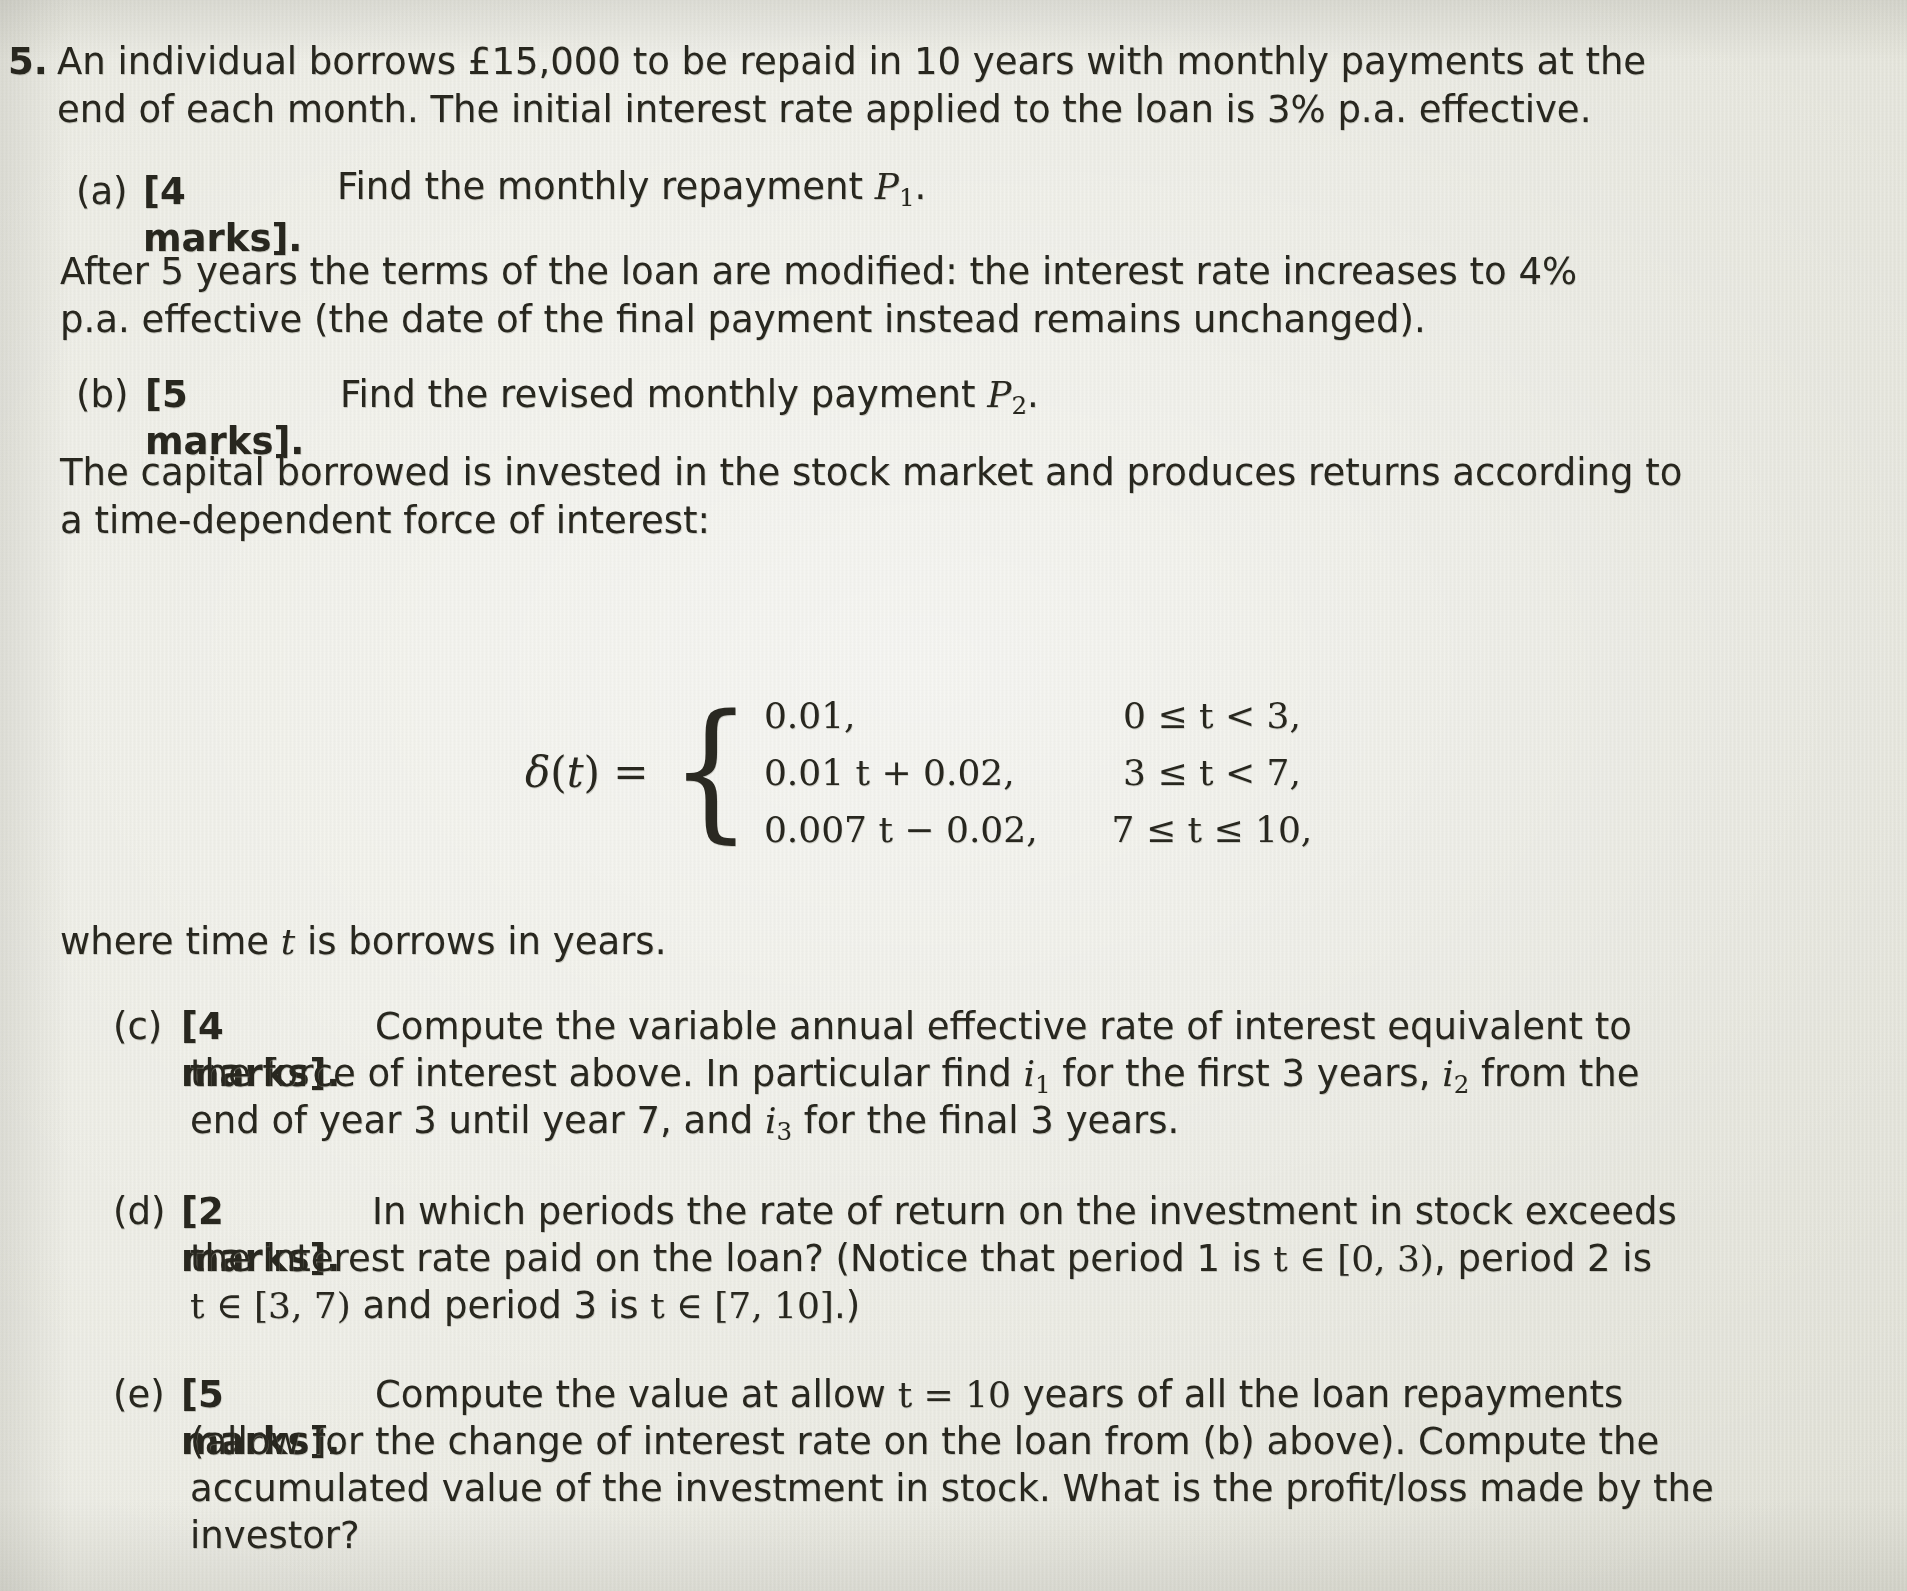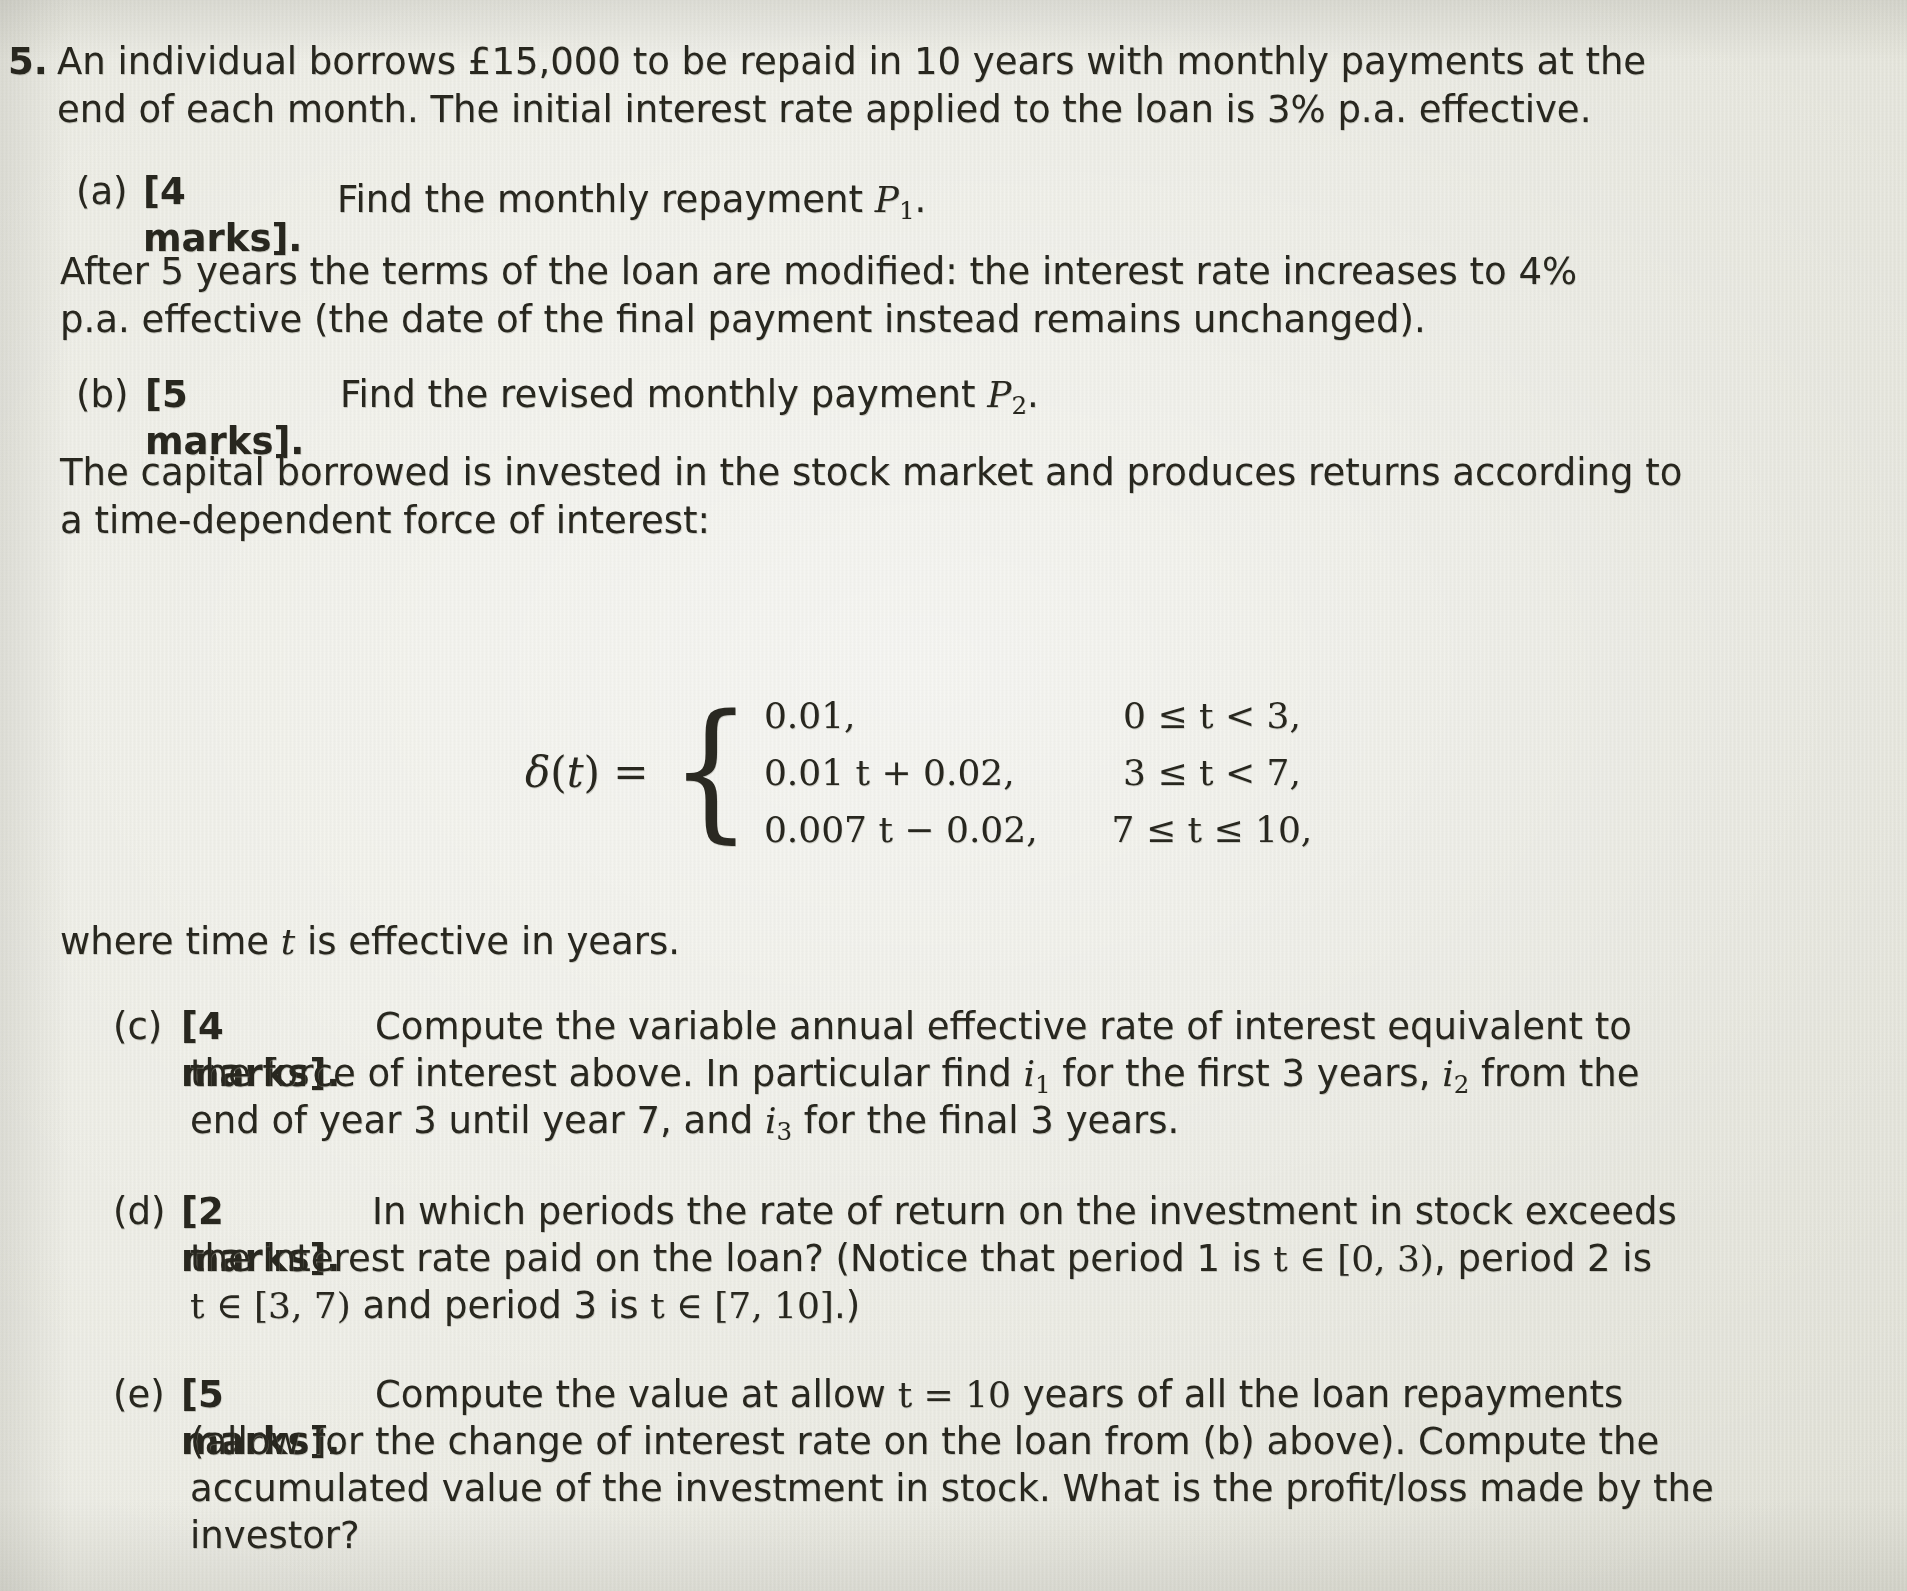--- a/index.html
+++ b/index.html
@@ -134,21 +134,21 @@
 <div id="content">
 
   <div class="para" style="left:8px; top:38px; width:46px; font-weight:700;">5.</div>
 
   <div class="para" style="left:57px; top:38px; width:1700px;">An individual borrows £15,000 to be repaid in 10 years with monthly payments at the</div>
 
   <div class="para" style="left:57px; top:86px; width:1700px;">end of each month. The initial interest rate applied to the loan is 3% p.a. effective.</div>
 
   <div class="para" style="left:76px; top:168px; width:60px;">(a)</div>
   <div class="para" style="left:143px; top:168px; width:180px; font-weight:700;">[4 marks].</div>
-  <div class="para" style="left:337px; top:176px; width:900px; white-space:nowrap;">
+  <div class="para" style="left:337px; top:163px; width:900px; white-space:nowrap;">
     <span>Find the monthly repayment </span><span class="mi">P</span><sub class="mn-sub">1</sub><span>.</span>
   </div>
 
   <div class="para" style="left:60px; top:248px; width:1700px;">After 5 years the terms of the loan are modified:  the interest rate increases to 4%</div>
   <div class="para" style="left:60px; top:296px; width:1700px;">p.a. effective (the date of the final payment instead remains unchanged).</div>
 
   <div class="para" style="left:76px; top:371px; width:60px;">(b)</div>
   <div class="para" style="left:145px; top:371px; width:180px; font-weight:700;">[5 marks].</div>
   <div class="para" style="left:340px; top:371px; width:950px; white-space:nowrap;">
     <span>Find the revised monthly payment </span><span class="mi">P</span><sub class="mn-sub">2</sub><span>.</span>
@@ -166,21 +166,21 @@
       <div class="expr">0.01,</div>
       <div class="cond">0 ≤ t &lt; 3,</div>
       <div class="expr">0.01 t + 0.02,</div>
       <div class="cond">3 ≤ t &lt; 7,</div>
       <div class="expr">0.007 t − 0.02,</div>
       <div class="cond">7 ≤ t ≤ 10,</div>
     </div>
   </div>
 
   <div class="para" style="left:60px; top:918px; width:1000px; white-space:nowrap;">
-    <span>where time </span><span class="mi">t</span><span> is effective in years.</span>
+    <span>where time </span><span class="mi">t</span><span> is borrows in years.</span>
   </div>
 
   <div class="para" style="left:113px; top:1003px; width:62px;">(c)</div>
   <div class="para" style="left:181px; top:1003px; width:180px; font-weight:700;">[4 marks].</div>
   <div class="para" style="left:375px; top:1003px; width:1400px; white-space:nowrap;">Compute the variable annual effective rate of interest equivalent to</div>
   <div class="para" style="left:190px; top:1050px; width:1560px; white-space:nowrap;">
     <span>the force of interest above.  In particular find </span><span class="mi">i</span><sub class="mn-sub">1</sub><span> for the first 3 years, </span><span class="mi">i</span><sub class="mn-sub">2</sub><span> from the</span>
   </div>
   <div class="para" style="left:190px; top:1097px; width:1560px; white-space:nowrap;">
     <span>end of year 3 until year 7, and </span><span class="mi">i</span><sub class="mn-sub">3</sub><span> for the final 3 years.</span>

